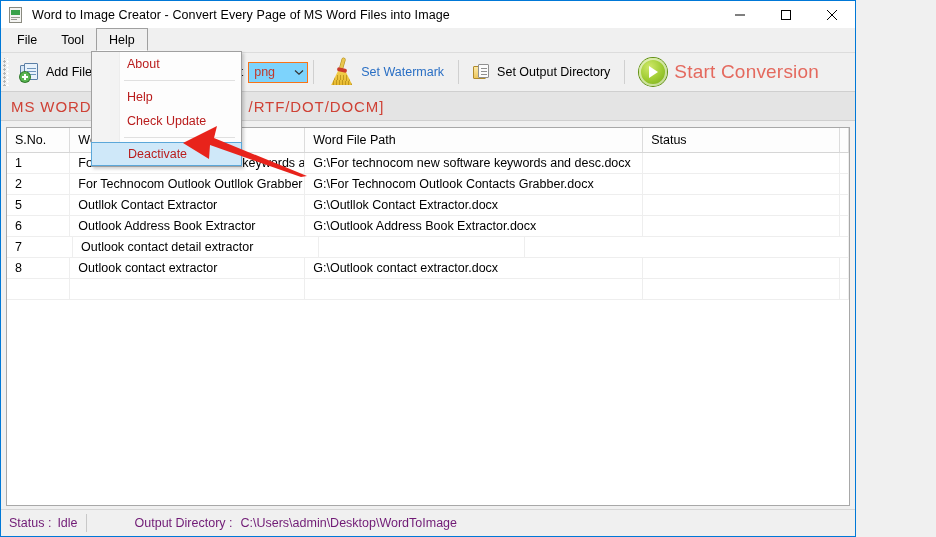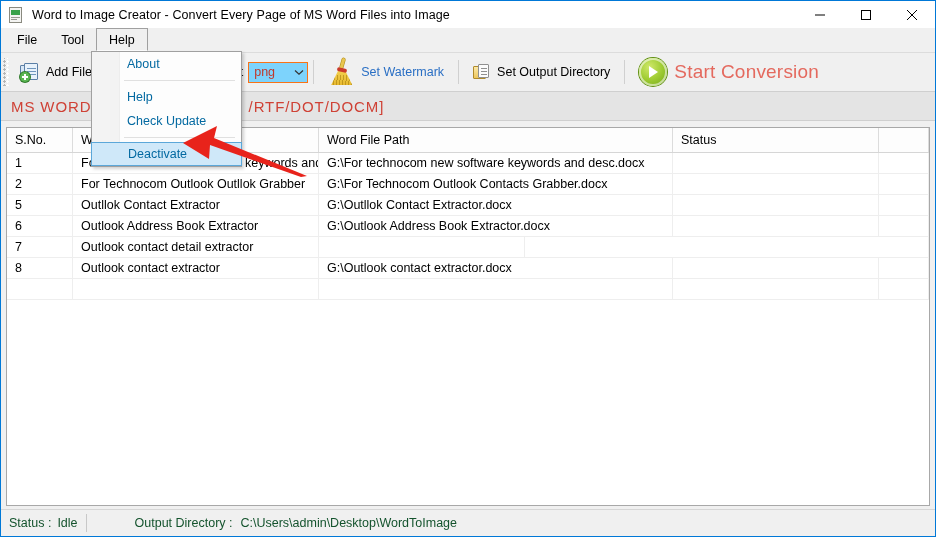--- a/index.html
+++ b/index.html
@@ -3,21 +3,21 @@
 <meta charset="utf-8">
 <style>
   html,body{margin:0;padding:0;}
   body{
     width:936px;height:537px;overflow:hidden;
     font-family:"Liberation Sans", sans-serif;
     background:#f0f0f0;
     -webkit-font-smoothing:antialiased;
   }
   .app{
-    position:relative;width:936px;height:537px;box-sizing:border-box;
+    position:relative;width:856px;height:537px;box-sizing:border-box;
     border:1px solid #0078d7;background:#f0f0f0;
   }
 
   
   .titlebar{
     position:relative;height:27px;background:#ffffff;
     display:flex;align-items:center;
   }
   .title-icon{
     width:16px;height:16px;margin-left:7px;margin-right:8px;
@@ -191,36 +191,36 @@
   .c2{width:354px;}
   .c3{width:206px;}
   .c4{flex:1;}
 
   
   .statusbar{
     position:absolute;left:0;right:0;bottom:0;height:26px;
     background:#f0f0f0;border-top:1px solid #d6d6d6;
     display:flex;align-items:center;
   }
-  .sb-cell{font-size:12.5px;color:#14532d;white-space:nowrap;}
+  .sb-cell{font-size:12.5px;color:#701a75;white-space:nowrap;}
   .sb-sep{width:1px;height:18px;background:#c8c8c8;margin:0 8px;}
 
   
   .dropdown{
     position:absolute;left:90px;top:50px;width:151px;
     background:#fdfdfd;border:1px solid #a0a0a0;box-sizing:border-box;
     z-index:70;box-shadow:2px 2px 3px rgba(0,0,0,.18);
   }
   .dd-gutter{
     position:absolute;left:0;top:0;bottom:0;width:27px;background:#f3f3f3;
     border-right:1px solid #ededed;
   }
   .dd-item{
     position:relative;height:24px;display:flex;align-items:center;
-    padding-left:35px;font-size:12.5px;color:#0369a1;box-sizing:border-box;
+    padding-left:35px;font-size:12.5px;color:#b91c1c;box-sizing:border-box;
     white-space:nowrap;z-index:2;
   }
   .dd-item.sel{
     background:#cfe8f9;border:1px solid #5ba7d9;
     margin:0 -1px;box-sizing:border-box;padding-left:36px;
   }
   .dd-sep{
     position:relative;height:1px;background:#e0e0e0;margin:4px 6px 4px 32px;z-index:2;
   }
 

